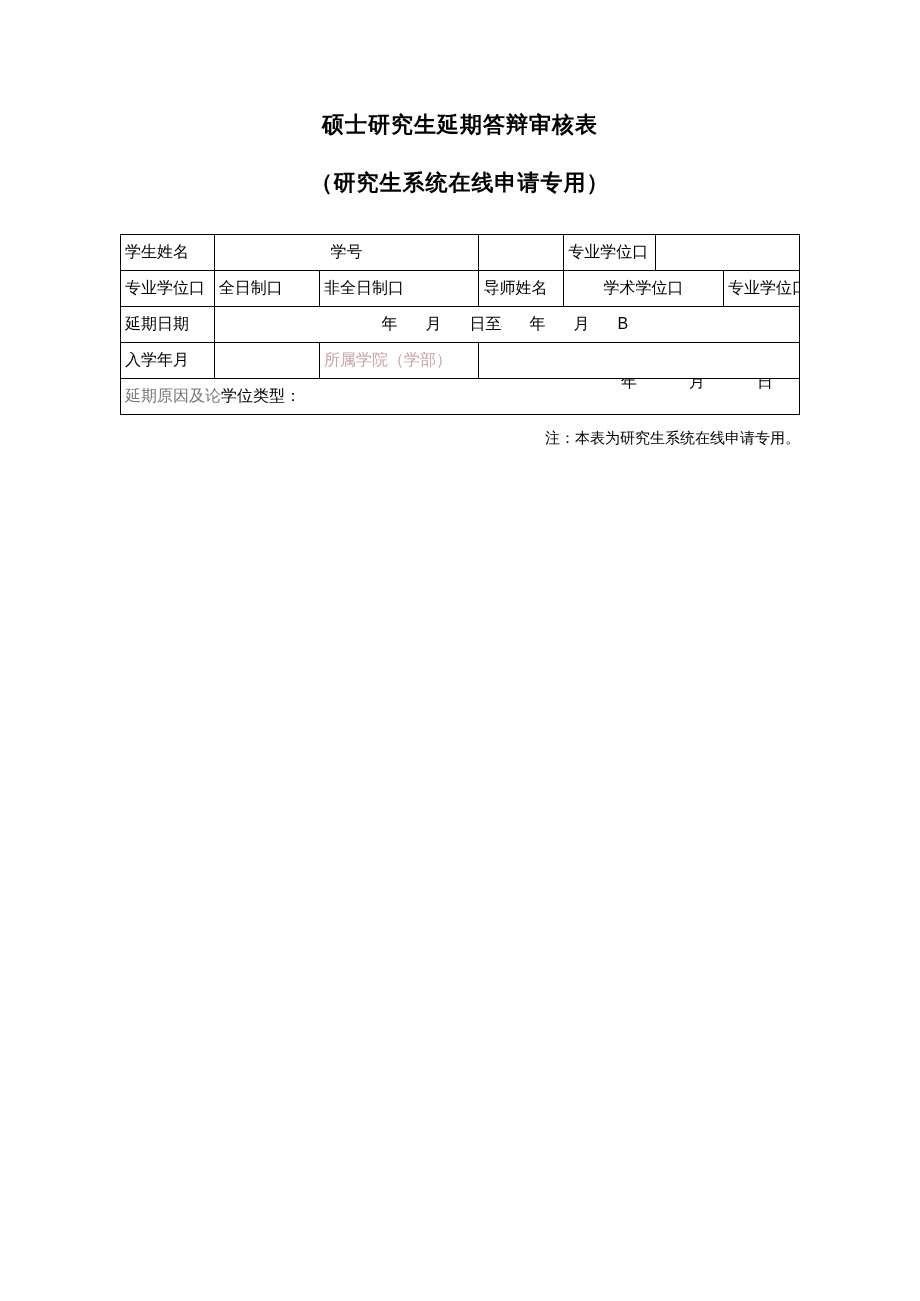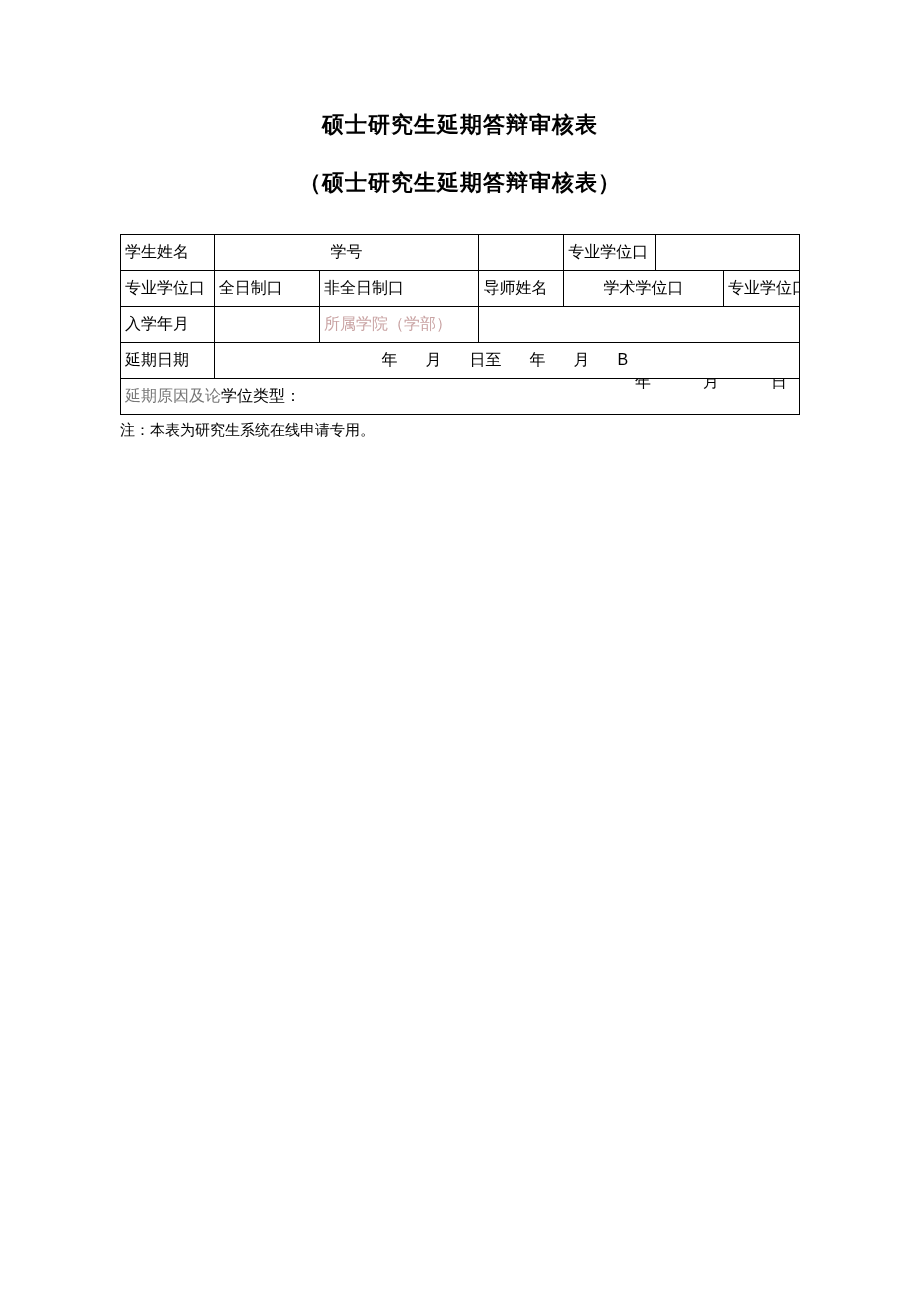--- a/index.html
+++ b/index.html
@@ -50,39 +50,39 @@
       vertical-align: top;
       padding: 6px;
       white-space: normal;
       position: relative;
     }
     .reason-label { font-size: 16px; color: #777; }
     .reason-label .dark { color: #000; }
     .sign-area {
       position: absolute;
       bottom: 12px;
-      right: 12px;
+      right: 26px;
       text-align: right;
       font-size: 16px;
       line-height: 2.5;
     }
     .sign-date span.gap { display: inline-block; width: 48px; }
     .footnote {
-      text-align: left;
+      text-align: right;
       font-size: 15px;
-      margin-top: 6px;
+      margin-top: 14px;
     }
     .arial { font-family: Arial, sans-serif; }
   </style>
 </head>
 <body>
 
 <div class="title-block">
   <div class="title-main">硕士研究生延期答辩审核表</div>
-  <div class="title-sub">（硕士研究生延期答辩审核表）</div>
+  <div class="title-sub">（研究生系统在线申请专用）</div>
 </div>
 
 <table class="form">
   <colgroup>
     <col style="width:13.8%">
     <col style="width:15.5%">
     <col style="width:18.5%">
     <col style="width:5%">
     <col style="width:12.5%">
     <col style="width:13.5%">
@@ -102,37 +102,37 @@
   <tr>
     <td class="label">专业学位口</td>
     <td class="label checkbox">全日制口</td>
     <td colspan="2" class="label checkbox">非全日制口</td>
     <td class="label">导师姓名</td>
     <td colspan="2" class="center checkbox">学术学位口</td>
     <td class="center checkbox">专业学位口</td>
   </tr>
 
   <tr>
-    <td class="label">入学年月</td>
-    <td></td>
-    <td colspan="2" class="label muted">所属学院（学部）</td>
-    <td colspan="4"></td>
-  </tr>
-
-  <tr>
     <td class="label">延期日期</td>
     <td colspan="7" class="date-cell">
       <span class="sp"></span><span>年</span>
       <span class="sp"></span><span>月</span>
       <span class="sp"></span><span>日至</span>
       <span class="sp"></span><span>年</span>
       <span class="sp"></span><span>月</span>
       <span class="sp"></span><span class="arial">B</span>
       <span class="sp"></span>
     </td>
+  </tr>
+
+  <tr>
+    <td class="label">入学年月</td>
+    <td></td>
+    <td colspan="2" class="label muted">所属学院（学部）</td>
+    <td colspan="4"></td>
   </tr>
 
   <tr class="big-row">
     <td colspan="8">
       <span class="reason-label">
         <span>延期原因及论</span><span class="dark">学位类型：</span>
       </span>
       <div class="sign-area">
 
         <div class="sign-date">

